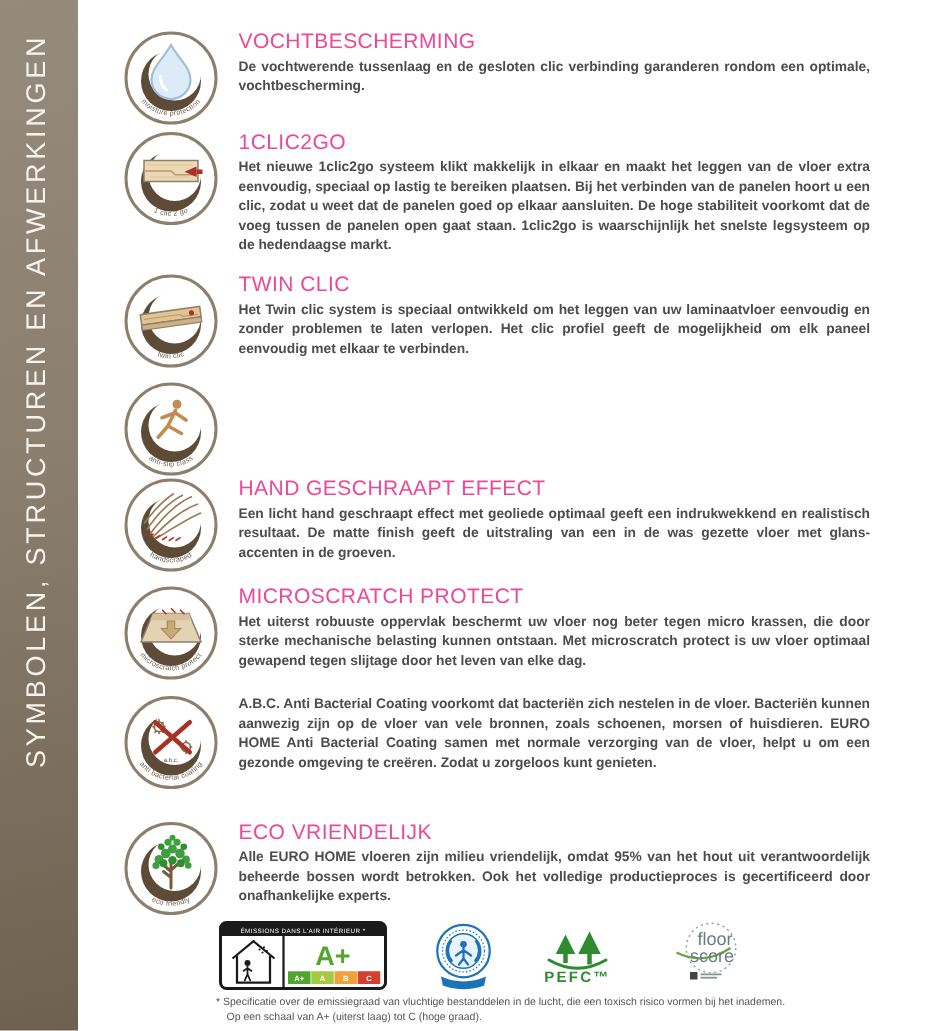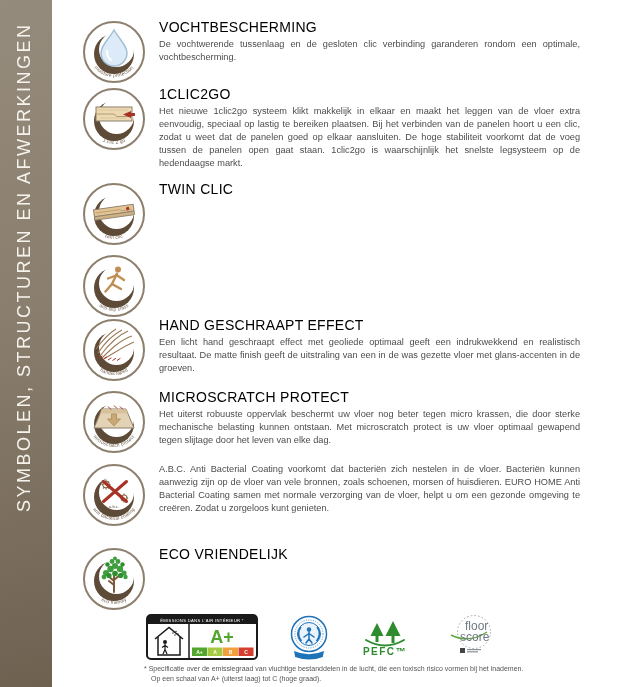--- a/index.html
+++ b/index.html
@@ -12,23 +12,23 @@
     transform:rotate(-90deg);white-space:nowrap;color:#f6f3ed;font-size:18px;
     letter-spacing:2.5px;font-weight:400;}
 
   
   main{position:absolute;left:82px;top:0;width:498px;padding-top:20px;}
   .item{display:flex;gap:13px;align-items:flex-start;}
   .r1{min-height:67px}.r2{min-height:95px}.r3{min-height:72px}.r4{min-height:62px}
   .r5{min-height:72px}.r6{min-height:73px}.r7{min-height:84px}.r8{min-height:64px}
   .badge{flex:0 0 64px;width:64px;height:64px;}
   .item-text{flex:1;min-width:0;}
-  .item-text h2{margin:0 0 3px 0;font-size:14px;font-weight:400;color:#000000;
+  .item-text h2{margin:0 0 3px 0;font-size:14px;font-weight:400;color:#ec4899;
     letter-spacing:0.3px;line-height:1.1;}
-  .item-text p{margin:0;font-size:9.2px;font-weight:400;color:#4c4c4c;
+  .item-text p{margin:0;font-size:9.2px;font-weight:700;color:#4c4c4c;
     line-height:13px;text-align:justify;}
 
   
   .badge .arc-label{font-size:4.8px;fill:#6d5c49;letter-spacing:0.2px;}
 
   
   .logos{display:flex;align-items:center;gap:28px;margin-left:64px;height:48px;margin-top:2px;}
   .logos svg{display:block;}
   .logos text{font-family:"Liberation Sans",sans-serif;}
 
@@ -89,20 +89,21 @@
         <rect x="12" y="25" width="40" height="7" fill="#e2c493" stroke="#8d7f6d" stroke-width="1"></rect>
         <rect x="12" y="32" width="40" height="3.5" fill="#cdb083" stroke="#8d7f6d" stroke-width="0.8"></rect>
         <path d="M14 28.5 h24 l2 1.5 h10" stroke="#b39a72" stroke-width="0.8" fill="none"></path>
         <circle cx="46" cy="28.5" r="1.7" fill="#a93226"></circle>
       </g>
       <path id="a2" d="M7.6 39.9 A 26 26 0 0 0 56.4 39.9" fill="none"></path>
       <text class="arc-label"><textPath href="#a2" startOffset="50%" text-anchor="middle">twin clic</textPath></text>
     </svg>
     <div class="item-text">
       <h2>TWIN CLIC</h2>
+      <p>Het Twin clic system is speciaal ontwikkeld om het leggen van uw laminaatvloer eenvoudig en zonder problemen te laten verlopen. Het clic profiel geeft de mogelijkheid om elk paneel eenvoudig met elkaar te verbinden.</p>
     </div>
   </div>
 
   <div class="item r4">
     <svg class="badge" viewBox="0 0 64 64">
       <circle cx="32" cy="32" r="30" fill="#fff" stroke="#8d7f6d" stroke-width="2"></circle>
       <circle cx="32" cy="34" r="20" fill="#5d4b38"></circle>
       <circle cx="34.5" cy="29.5" r="17.5" fill="#fff"></circle>
       <circle cx="36" cy="15.5" r="3" fill="#c08d52"></circle>
       <g stroke="#c08d52" stroke-width="2.4" stroke-linecap="round" fill="none">
@@ -206,20 +207,21 @@
           <circle cx="33" cy="26.5" r="2.8"></circle>
         <circle cx="38.5" cy="28.5" r="2.6"></circle>
           <circle cx="25.5" cy="17.5" r="2.2"></circle>
         <circle cx="40.5" cy="17.5" r="2.2"></circle>
       </g>
       <path id="a7" d="M7.6 39.9 A 26 26 0 0 0 56.4 39.9" fill="none"></path>
       <text class="arc-label"><textPath href="#a7" startOffset="50%" text-anchor="middle">eco friendly</textPath></text>
     </svg>
     <div class="item-text">
       <h2>ECO VRIENDELIJK</h2>
+      <p>Alle EURO HOME vloeren zijn milieu vriendelijk, omdat 95% van het hout uit verantwoordelijk beheerde bossen wordt betrokken. Ook het volledige productieproces is gecertificeerd door onafhankelijke experts.</p>
     </div>
   </div>
 
   <div class="logos">
 
     <svg width="112" height="46" viewBox="0 0 112 46">
       <rect x="1" y="1" width="110" height="44" rx="4" fill="#fff" stroke="#1a1a1a" stroke-width="2"></rect>
       <path d="M5 1 h102 a4 4 0 0 1 4 4 v5 H1 V5 a4 4 0 0 1 4 -4 Z" fill="#1a1a1a"></path>
       <text x="56" y="7.8" font-size="4.2" fill="#ffffff" text-anchor="middle" letter-spacing="0.3">ÉMISSIONS DANS L'AIR INTÉRIEUR *</text>
       <g stroke="#1a1a1a" fill="none" stroke-width="1.5">

